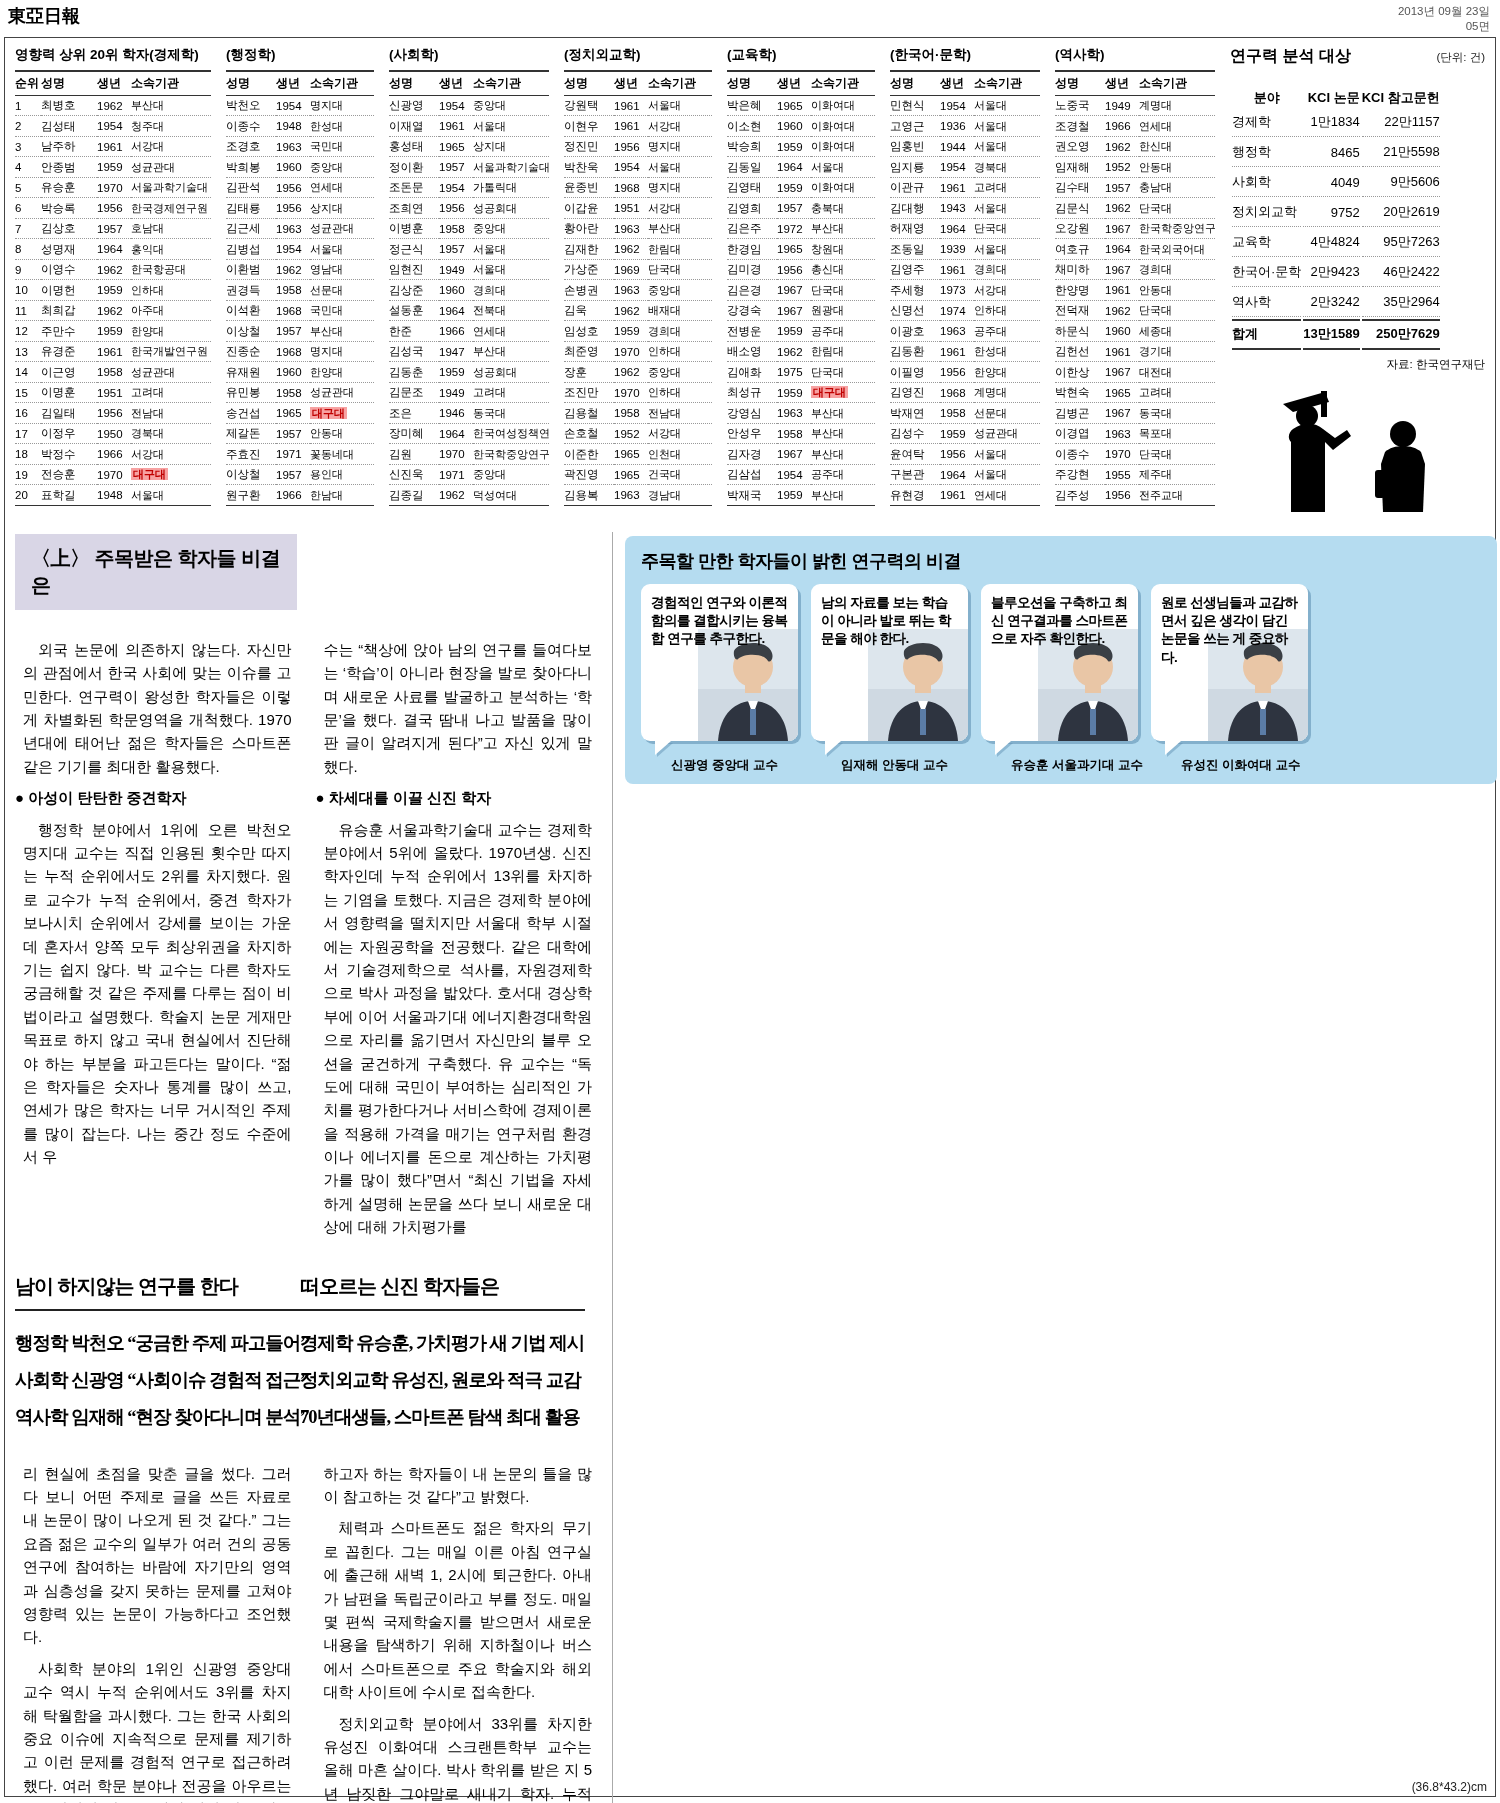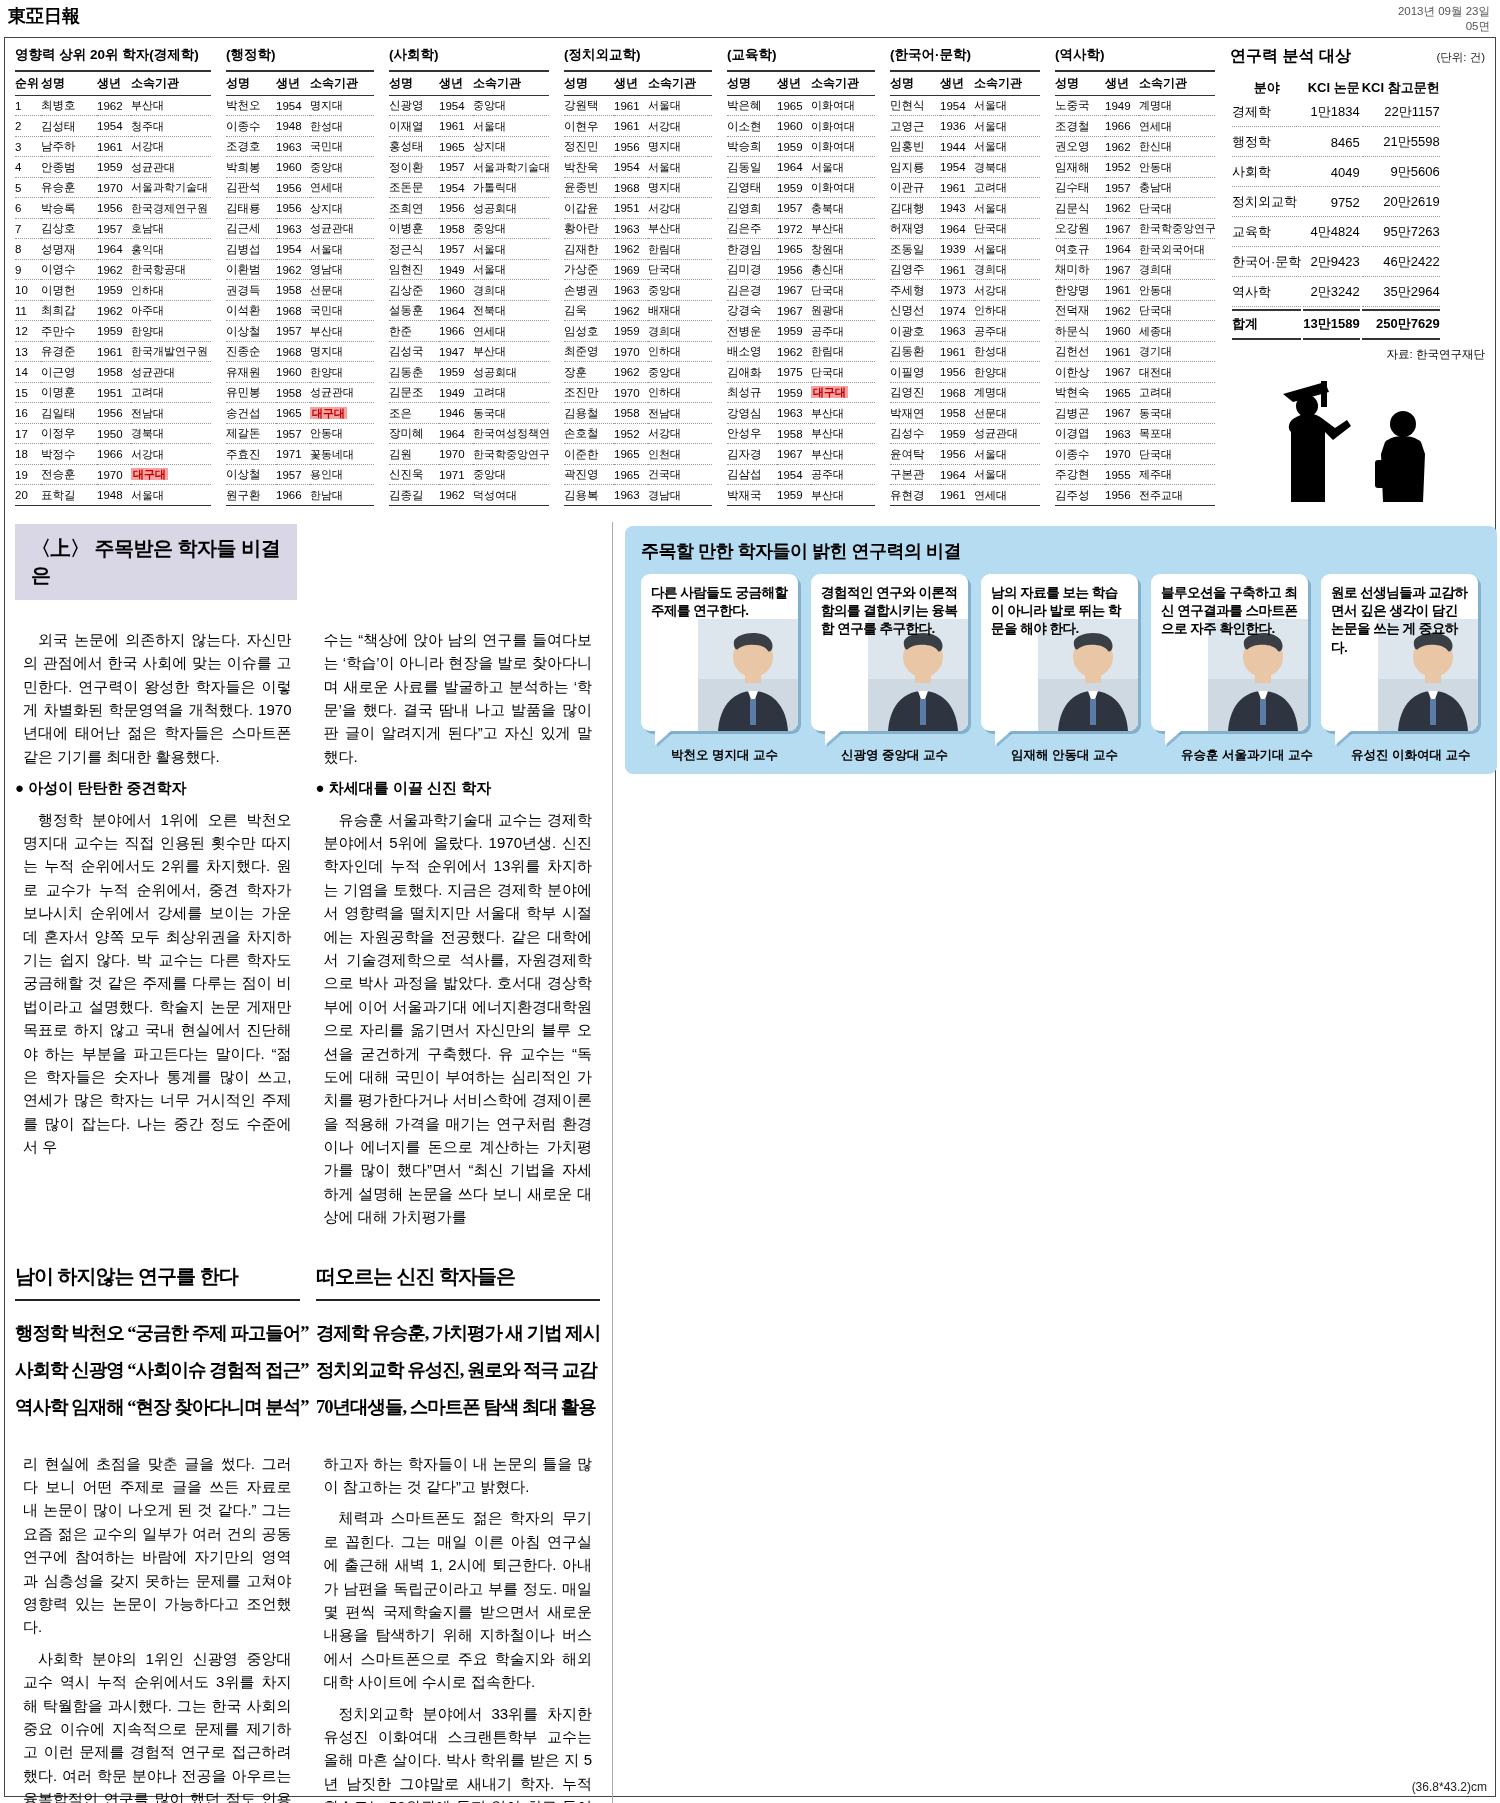--- a/index.html
+++ b/index.html
@@ -31,21 +31,21 @@
   .hl { background:#f7a2a2; color:#c00000; font-weight:bold; padding:0 2px; }
 
   .tables-row > div:nth-child(1){ width:196px; }
   .tables-row > div:nth-child(2){ width:148px; }
   .tables-row > div:nth-child(3){ width:160px; }
   .tables-row > div:nth-child(4){ width:148px; }
   .tables-row > div:nth-child(5){ width:148px; }
   .tables-row > div:nth-child(6){ width:150px; }
   .tables-row > div:nth-child(7){ width:160px; }
   .research { flex:1; }
-  .research .rt-head { display:flex; justify-content:space-between; align-items:baseline; margin-bottom:10px;text-align:right;}
+  .research .rt-head { display:flex; justify-content:space-between; align-items:baseline; margin-bottom:20px;text-align:right;}
   .research h3 { font-size:16px; font-weight:800; }
   .research .unit { font-size:11.5px; color:#222; }
   .research th { font-size:13px; }
   .research td { font-size:13px; padding:4.5px 0; border-bottom:1px dotted #999; }
   .research .num { text-align:right; }
   .research tr.total td { border-top:2px solid #333; border-bottom:2px solid #333; font-weight:bold; }
   .research .source { text-align:right; font-size:11.5px; margin-top:5px; }
   .sil { text-align:center; margin-top:10px; }
 
   
@@ -70,21 +70,21 @@
   .card { position:relative; width:157px; height:157px; background:#fff; border-radius:9px;
           box-shadow:3px 3px 0 rgba(90,140,175,.55); overflow:hidden; }
   .quote { position:relative; z-index:2; font-size:13.5px; font-weight:700;
            line-height:1.35; padding:10px 8px 0 10px; letter-spacing:-0.5px; }
   .photo { position:absolute; right:0; bottom:0; width:100px; height:112px; z-index:1; }
   .tail { width:0; height:0; border-top:14px solid #fff; border-right:16px solid transparent;
           margin:0 0 2px 14px; filter:drop-shadow(2px 2px 0 rgba(90,140,175,.45)); }
   .caption { font-size:12.5px; font-weight:800; margin-left:30px; white-space:nowrap; }
 
   
-  .mid-section { display:flex; gap:16px; margin-top:26px; }
+  .mid-section { display:flex; margin-top:26px; }
   .mid-col { width:285px; }
   .mid-title { font-size:20px; font-weight:800; letter-spacing:-1px;
                padding-bottom:9px; border-bottom:2px solid #222; margin-bottom:14px; }
   .mid-line { font-size:18.5px; font-weight:700; line-height:2.0; letter-spacing:-1px;
               font-family:"Liberation Serif", serif; white-space:nowrap; }
 
   .bottom-cols { margin-top:18px; }
   .dims { position:absolute; right:8px; bottom:2px; font-size:12px; color:#222; }
 </style>
 </head>
@@ -1037,37 +1037,20 @@
           <p>정치외교학 분야에서 33위를 차지한 유성진 이화여대 스크랜튼학부 교수는 올해 마흔 살이다. 박사 학위를 받은 지 5년 남짓한 그야말로 새내기 학자. 누적 횟수로는 50위권에 들지 않아 최근 들어 연구성과가 주목을 받은 학자라고 보면 된다. 유 교수는 새로운 아이템을 연구하면서도 원로 학자와의 교감에 적극적이다. 미국 공화당과 보수주의의 변화에 대해 꾸준히 논문을 쓰는 편. 세부 내용은 다르겠지만 한국에서 나타나는 정치 이념의 변화와 결부되는 부분이 있어 인용이 많이 됐다는 평가를 받는다.</p>
 
         </div>
       </div>
     </div>
 
     <div class="right-col">
       <div class="blue-box">
         <div class="blue-title">주목할 만한 학자들이 밝힌 연구력의 비결</div>
         <div class="cards">
-            <div class="card-wrap">
-              <div class="card">
-                <div class="quote">다른 사람들도 궁금해할 주제를 연구한다.</div>
-                <div class="photo"><svg width="100" height="112" viewBox="0 0 100 112">
-                    <rect width="100" height="112" fill="#dde6ed"></rect>
-                    <rect y="60" width="100" height="52" fill="#cfd9e2"></rect>
-                    <circle cx="55" cy="38" r="20" fill="#e9c6a6"></circle>
-                    <rect x="47" y="52" width="16" height="12" fill="#e9c6a6"></rect>
-                    <path d="M20 112 C22 84 38 72 55 72 C72 72 88 84 90 112 Z" fill="#2e3440"></path>
-                    <path d="M50 72 L55 86 L60 72 Z" fill="#fff"></path>
-                    <rect x="52" y="80" width="6" height="26" fill="#5b7ca6"></rect>
-                    <path d="M36 22 C40 12 70 10 74 24 C76 30 72 34 70 32 C66 24 46 24 40 30 C38 32 35 28 36 22 Z" fill="#3a3f45"></path>
-                  </svg></div>
-              </div>
-              <div class="tail"></div>
-              <div class="caption">박천오 명지대 교수</div>
-            </div>
             <div class="card-wrap">
               <div class="card">
                 <div class="quote">경험적인 연구와 이론적 함의를 결합시키는 융복합 연구를 추구한다.</div>
                 <div class="photo"><svg width="100" height="112" viewBox="0 0 100 112">
                     <rect width="100" height="112" fill="#dde6ed"></rect>
                     <rect y="60" width="100" height="52" fill="#cfd9e2"></rect>
                     <circle cx="55" cy="38" r="20" fill="#e9c6a6"></circle>
                     <rect x="47" y="52" width="16" height="12" fill="#e9c6a6"></rect>
                     <path d="M20 112 C22 84 38 72 55 72 C72 72 88 84 90 112 Z" fill="#2e3440"></path>
                     <path d="M50 72 L55 86 L60 72 Z" fill="#fff"></path>

